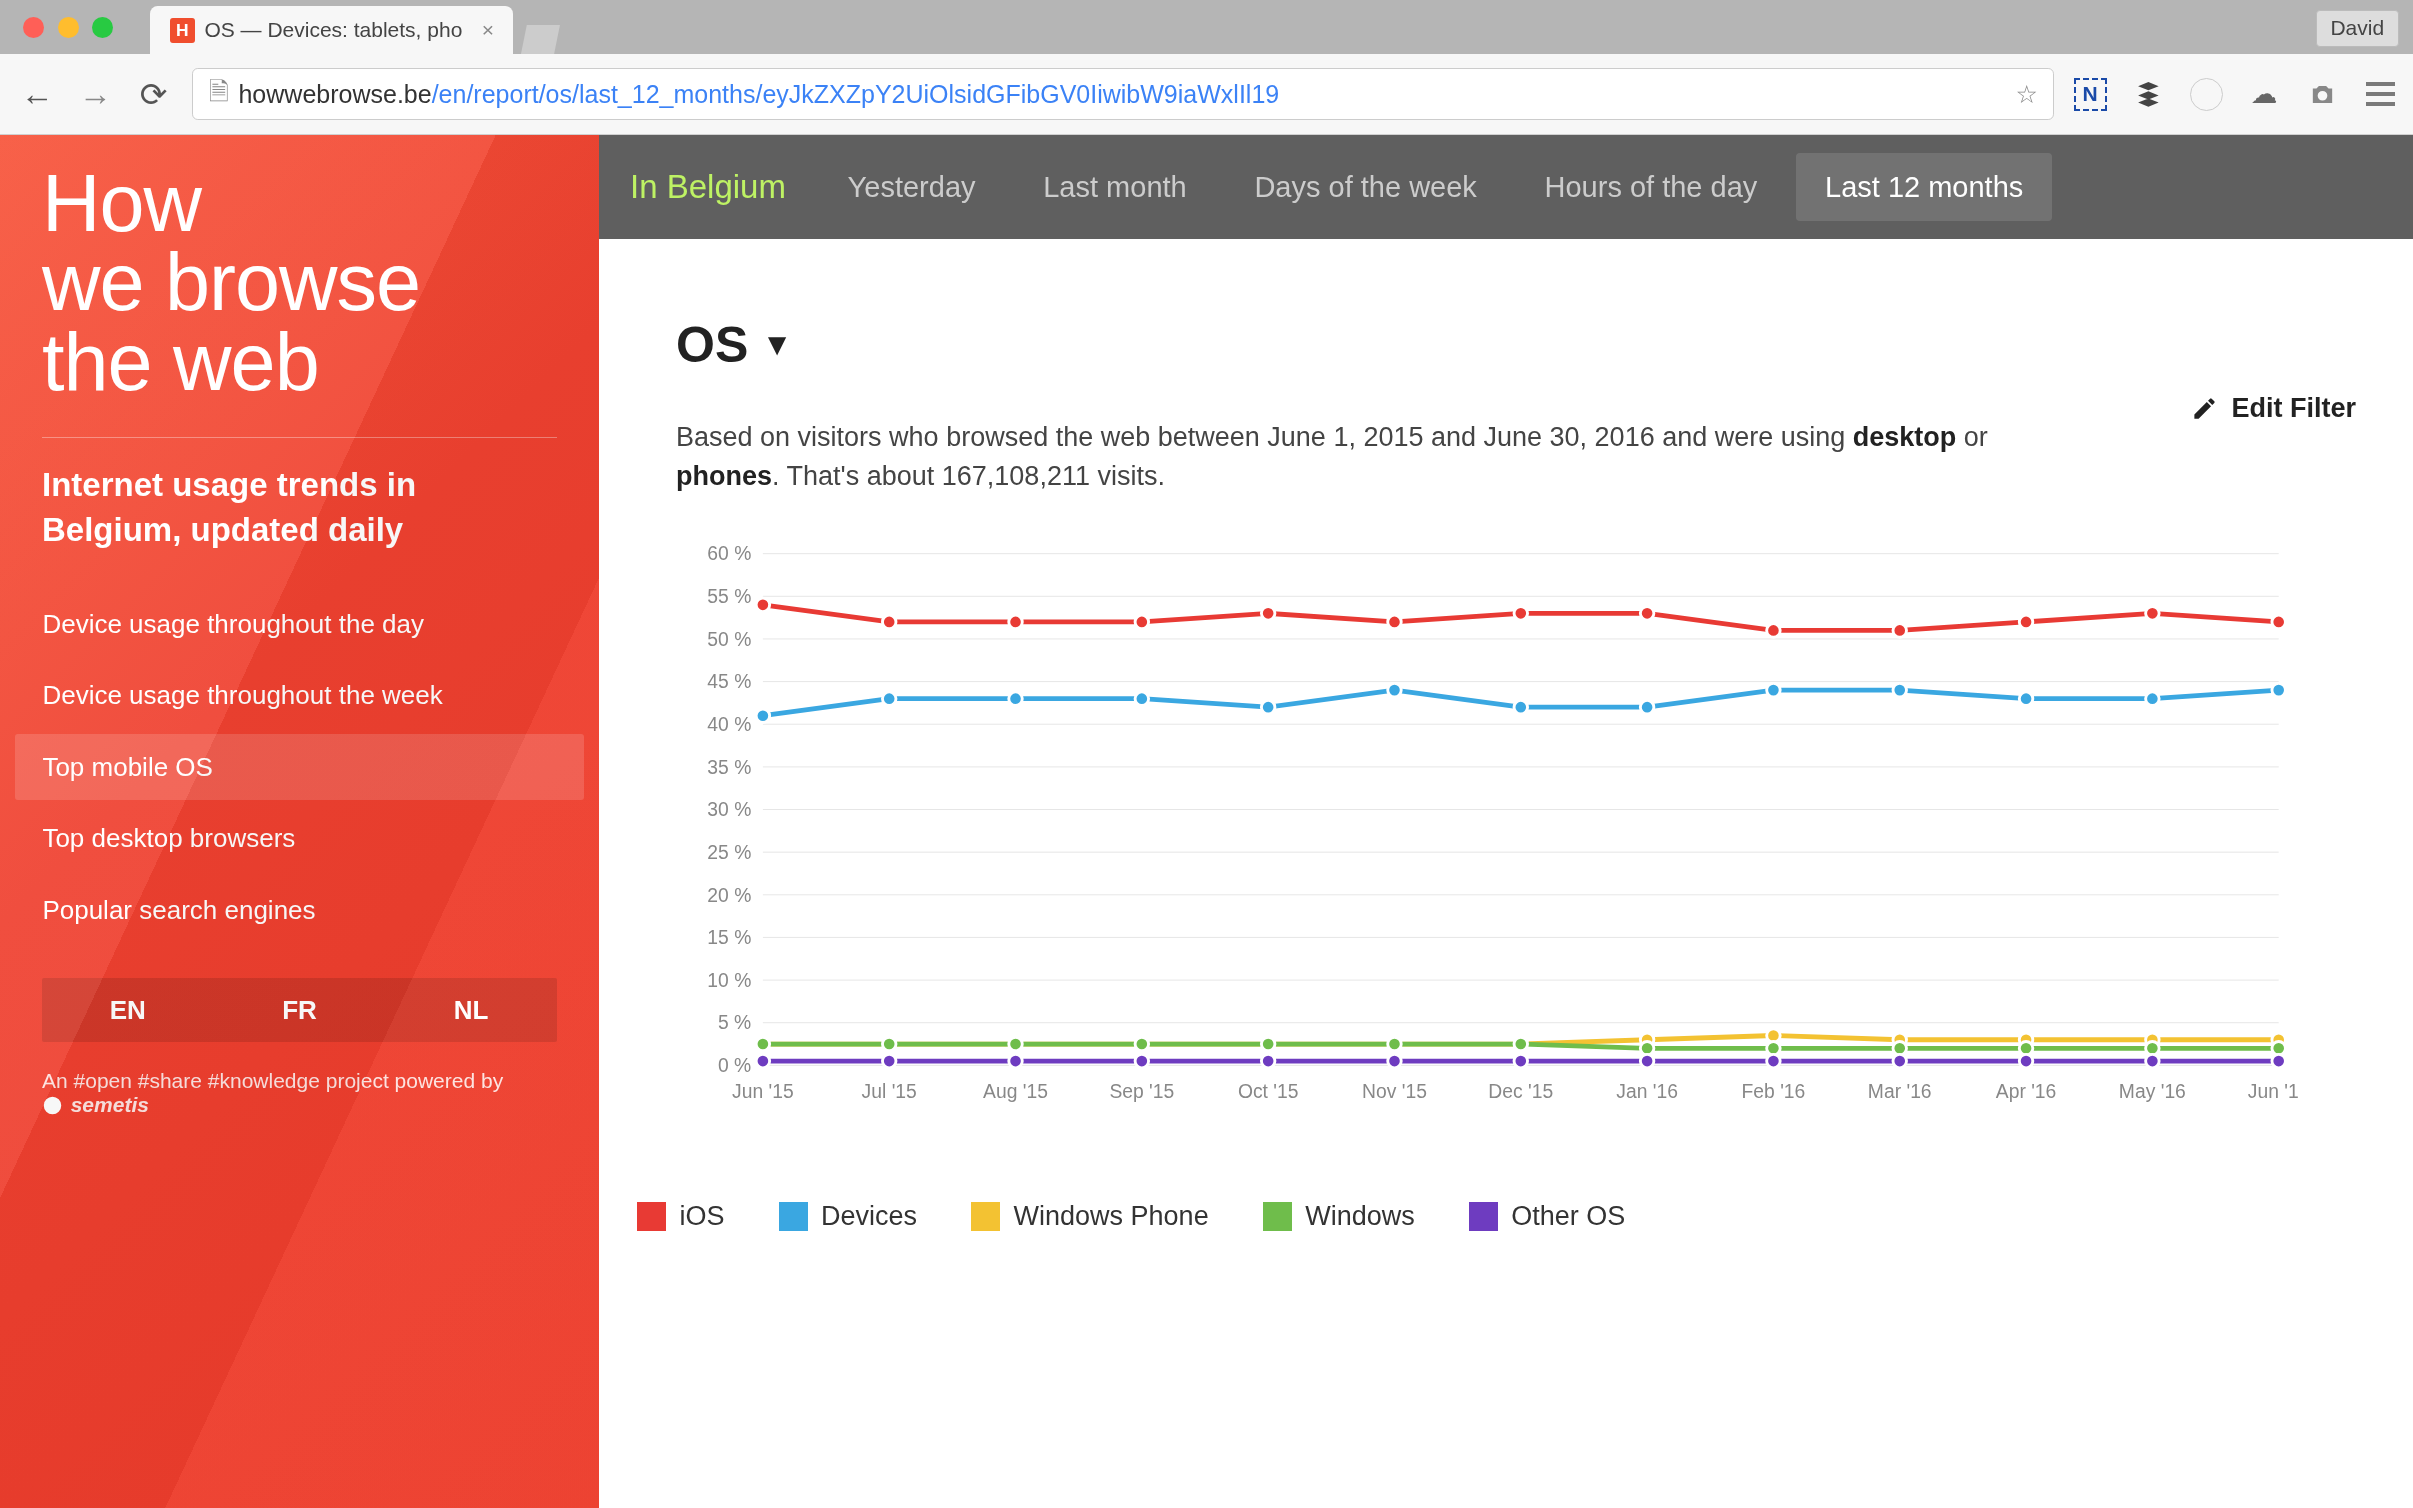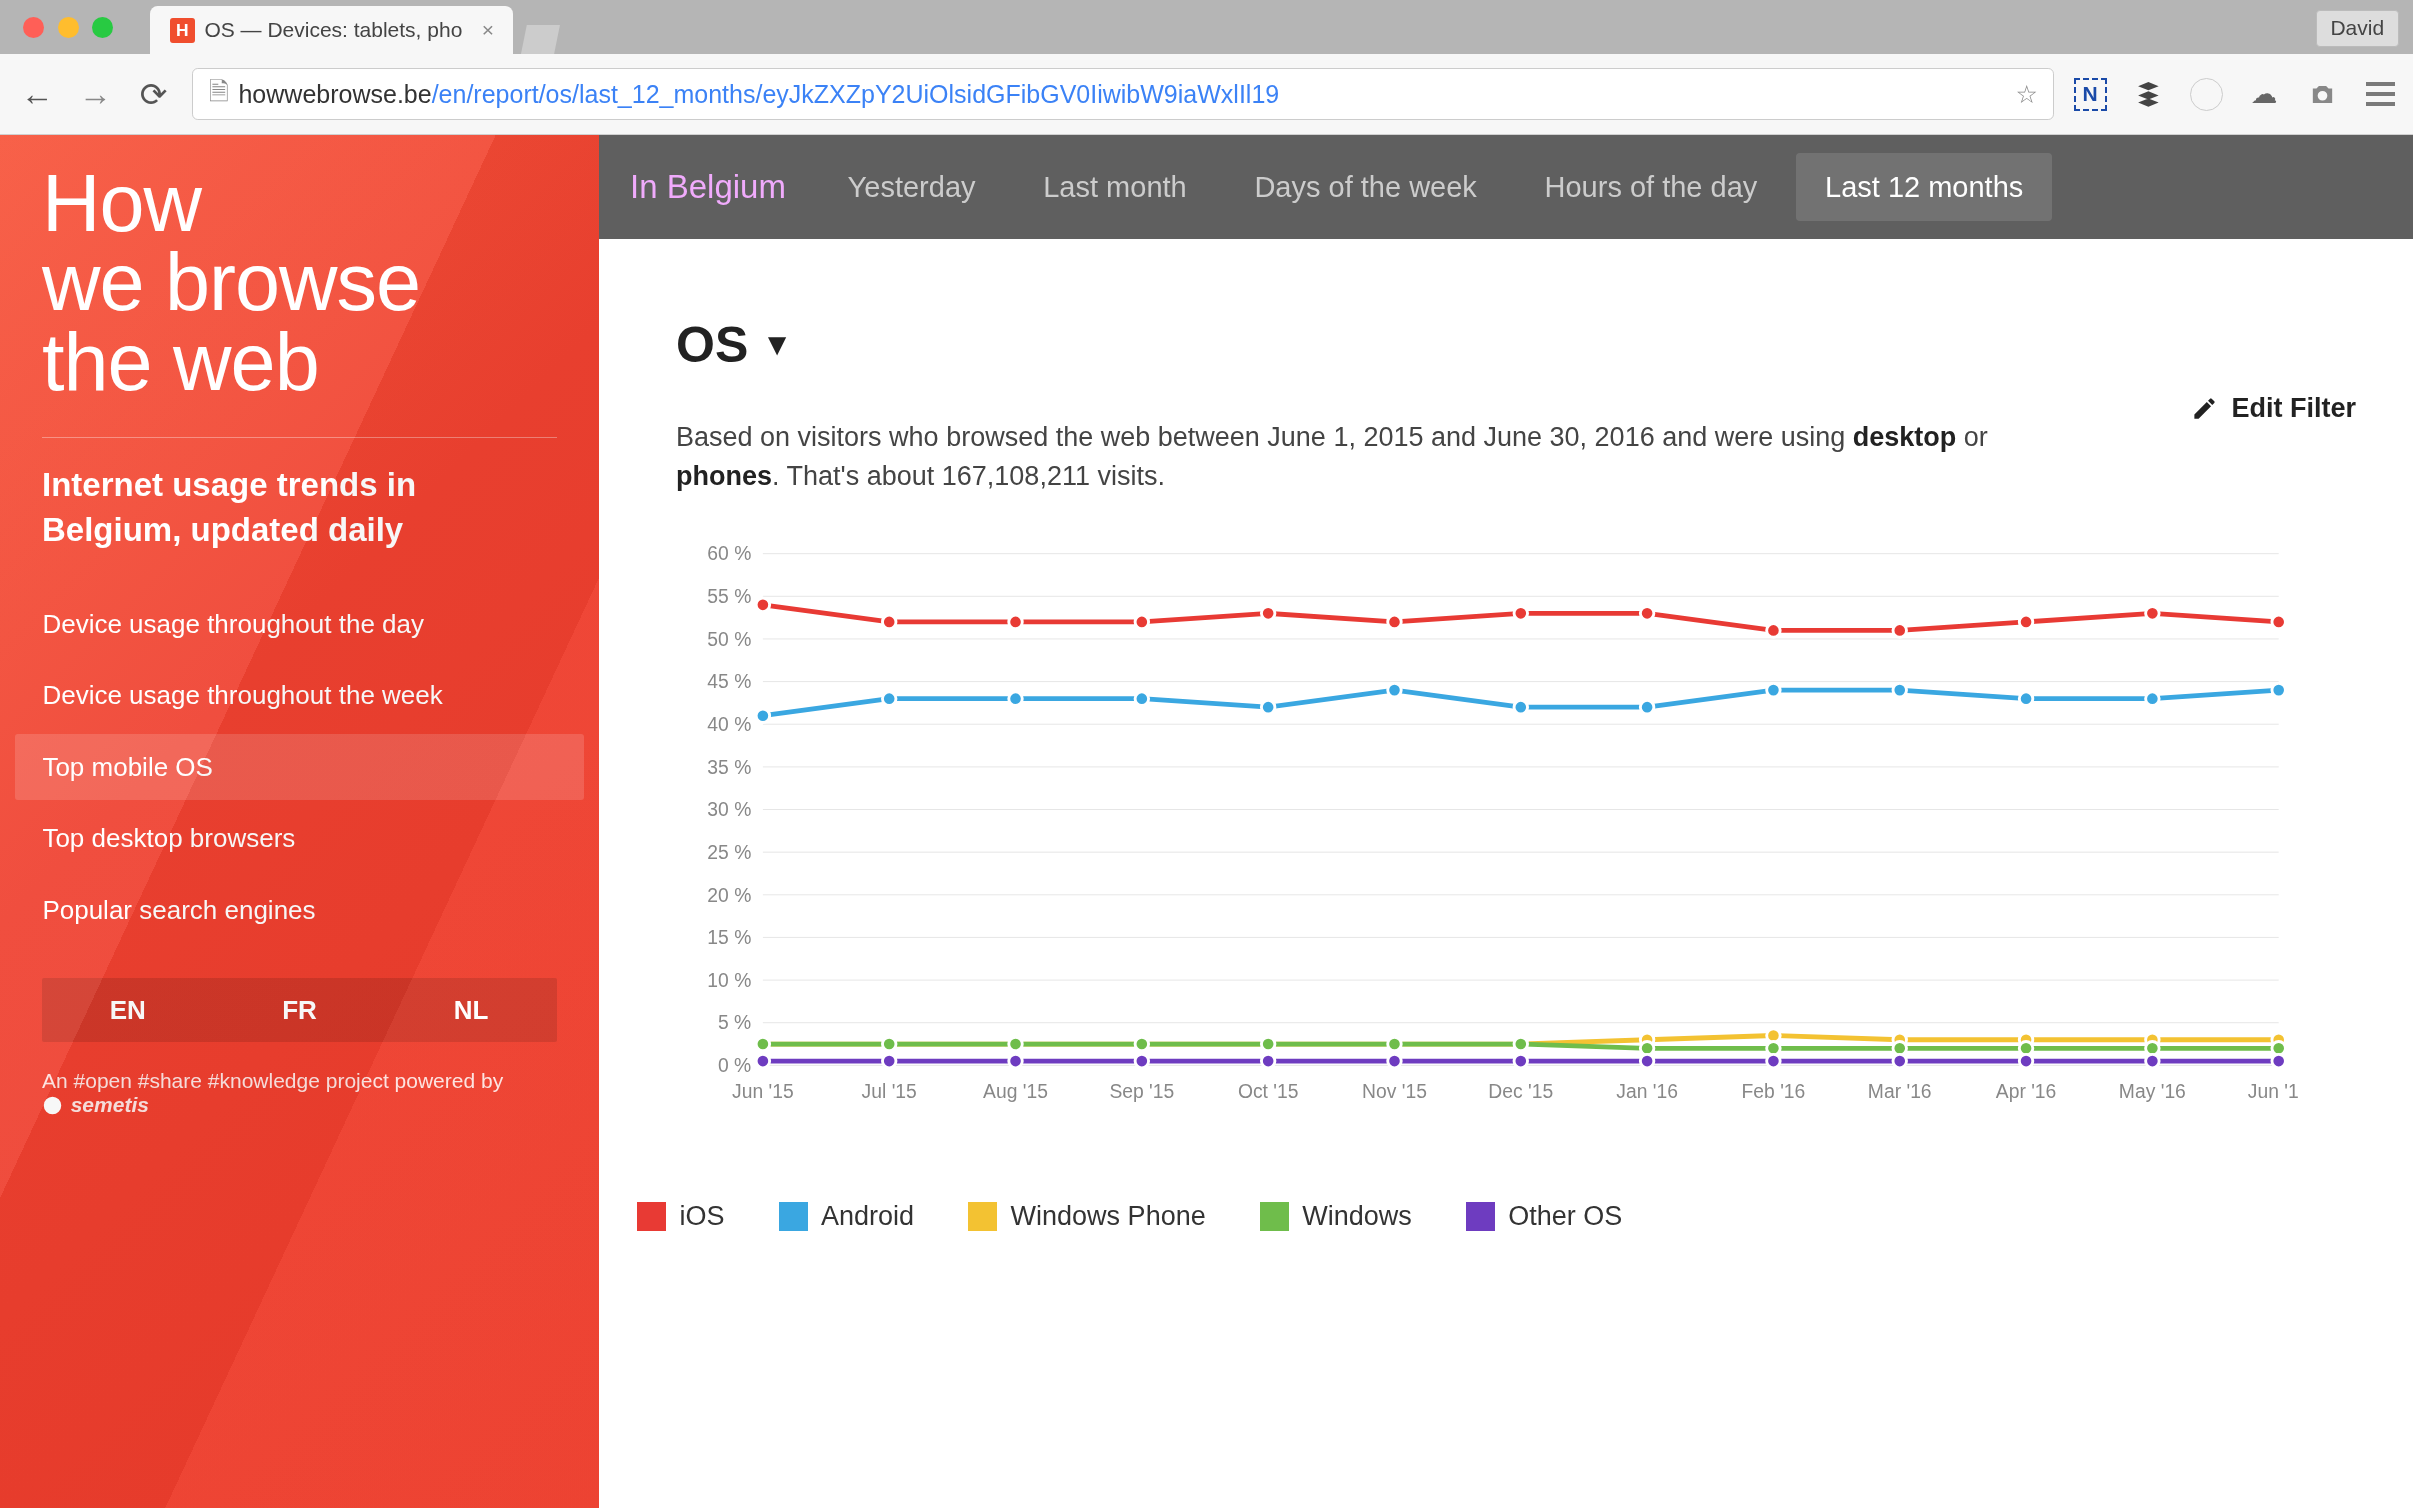--- a/index.html
+++ b/index.html
@@ -73,21 +73,21 @@
 .navitem { padding: 17.4px 27px; font-size: 26px; border-radius: 2.9px; cursor:pointer; margin-bottom: 5.8px;}
 .navitem.active { background: rgba(255,255,255,0.15); }
 .lang-switch { margin: 35px 42px 0; display:flex; background: rgba(0,0,0,0.12); border-radius:1.9px; height:64px;}
 .lang-btn { flex:1; display:flex; align-items:center; justify-content:center; font-size:26px; font-weight:600; cursor:pointer;}
 .footer-note { padding: 27px 42px; font-size: 21px; color: rgba(255,255,255,0.85);}
 .semetis { display:inline-flex; align-items:center; gap:7.7px; font-weight:700; font-style:italic;}
 .semetis svg { vertical-align:middle; }
 
 .main { flex:1; display:flex; flex-direction:column; background:#fff;}
 .topbar { background:#5f5f5f; height:104px; display:flex; align-items:center; padding: 0 31px; gap: 9.7px;}
-.topbar .loc { color:#f0abfc; font-size:33px; font-weight:400; margin-right: 23px;}
+.topbar .loc { color:#bef264; font-size:33px; font-weight:400; margin-right: 23px;}
 .topbar .tab-btn { color:#ccc; font-size:29px; padding: 17.4px 29px; border-radius:3.9px; cursor:pointer;}
 .topbar .tab-btn.active { background: rgba(255,255,255,0.12); color:#fff;}
 .content { padding: 77px 58px 39px 77px; position: relative;}
 .heading { display:flex; align-items:center; gap:13.5px; font-size:50px; font-weight:700; color:#222; margin-bottom: 44px; }
 .heading .chev { font-size:31px; }
 .desc { font-size:27px; color:#444; max-width: 1352px; line-height:1.45; margin-bottom: 48px;}
 .desc b { font-weight:700; color:#222;}
 .edit-filter { position:absolute; top: 154px; right: 58px; font-size:27px; font-weight:700; color:#222; display:flex; align-items:center; gap:13.5px; cursor:pointer;}
 .edit-filter svg { width:27px; height:27px; }
 
@@ -326,21 +326,21 @@
             <circle cx="1529.1666666666667" cy="535.5833333333334" r="7" fill="#6e3cc0" stroke="#fff" stroke-width="3"></circle>
             <circle cx="1660" cy="535.5833333333334" r="7" fill="#6e3cc0" stroke="#fff" stroke-width="3"></circle>
           </svg>
         <div class="legend" id="legend">
             <div class="legend-item">
               <span class="legend-swatch" style="background: rgb(232, 58, 52);"></span>
               <span>iOS</span>
             </div>
             <div class="legend-item">
               <span class="legend-swatch" style="background: rgb(58, 167, 225);"></span>
-              <span>Android</span>
+              <span>Devices</span>
             </div>
             <div class="legend-item">
               <span class="legend-swatch" style="background: rgb(243, 194, 50);"></span>
               <span>Windows Phone</span>
             </div>
             <div class="legend-item">
               <span class="legend-swatch" style="background: rgb(111, 189, 75);"></span>
               <span>Windows</span>
             </div>
             <div class="legend-item">

